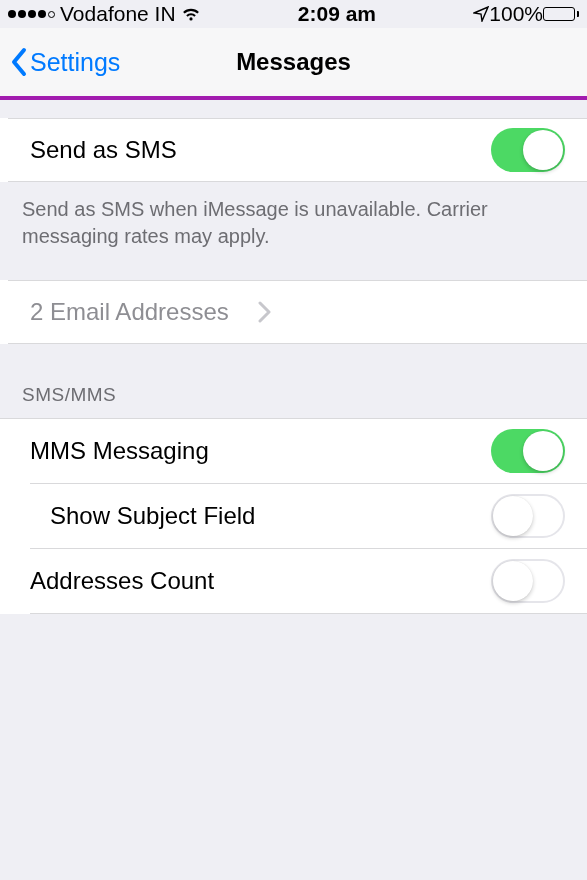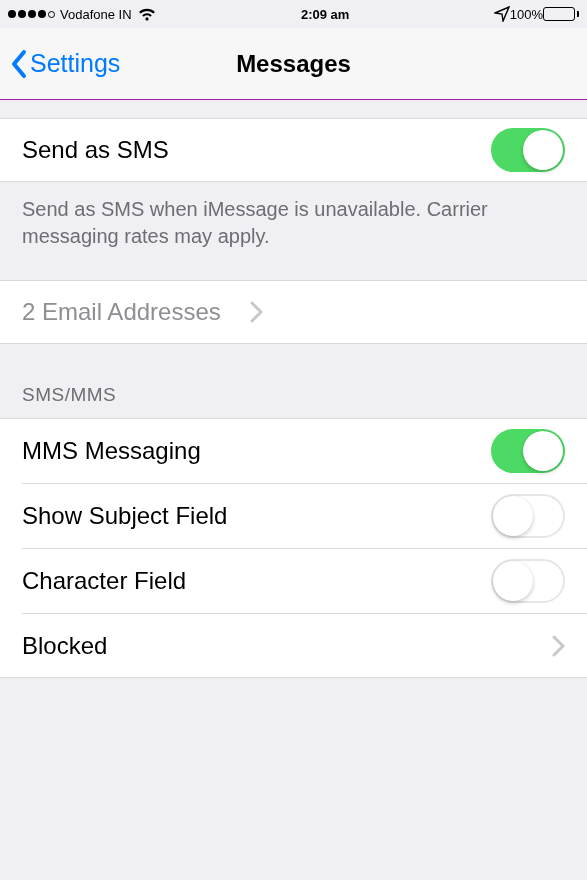--- a/index.html
+++ b/index.html
@@ -9,21 +9,21 @@
       font-family: -apple-system, "Helvetica Neue", Helvetica, Arial, sans-serif;
       background: #efeff4;
       overflow: hidden;
       position: relative;
     }
     .status-bar {
       height: 28px;
       display: flex;
       align-items: center;
       padding: 0 8px;
-      font-size: 13px;
+      font-size: 21px;
       font-weight: 500;
       color: #000;
       background: #efeff4;
     }
     .status-left { display: flex; align-items: center; gap: 5px; }
     .status-center { flex: 1; text-align: center; font-weight: 600; }
     .status-right { display: flex; align-items: center; }
     .signal-dots { display: flex; gap: 2px; align-items: center; }
     .dot { width: 8px; height: 8px; border-radius: 50%; background: #000; }
     .dot.empty { background: transparent; border: 1px solid #000; width: 7px; height: 7px; }
@@ -38,42 +38,42 @@
     }
     .battery-fill { width: 100%; height: 100%; background: #000; border-radius: 1px; }
     .battery-tip { width: 2px; height: 6px; background: #000; border-radius: 0 1px 1px 0; }
 
     .nav-bar {
       height: 72px;
       display: flex;
       align-items: center;
       padding: 0 10px;
       position: relative;
-      border-bottom: 1px solid #a21caf;
+      border-bottom: 4px solid #a21caf;
       background: #f7f7f8;
     }
     .back-btn {
       display: flex;
       align-items: center;
       color: #007aff;
       font-size: 25px;
       font-weight: 400;
       gap: 2px;
     }
     .back-chevron svg { width: 18px; height: 30px; display: block; }
     .nav-title {
       position: absolute;
       left: 50%;
       transform: translateX(-50%);
       font-size: 24px;
       font-weight: 600;
       color: #000;
     }
 
-    .cell-group { background: #fff; }
+    .cell-group { background: #fff; padding-left: 8px; }
     .cell {
       min-height: 64px;
       display: flex;
       align-items: center;
       padding: 0 22px;
       border-bottom: 1px solid #d9d9db;
       font-size: 24px;
       color: #000;
     }
     .cell.first { border-top: 1px solid #d9d9db; }
@@ -190,35 +190,27 @@
 <div class="section-header">SMS/MMS</div>
 
 <div class="cell-group" style="border-top:1px solid #d9d9db;">
   <div class="cell" style="border-bottom:none;">
     <span class="label">MMS Messaging</span>
     <span class="toggle on">
         <span class="knob"></span>
       </span>
   </div>
   <div class="cell-sep"></div>
-  <div class="cell" style="border-bottom:none;">
+  <div class="cell" style="border-bottom:none;margin-left:20px;">
     <span class="label">Show Subject Field</span>
     <span class="toggle off">
         <span class="knob"></span>
       </span>
   </div>
   <div class="cell-sep"></div>
   <div class="cell" style="border-bottom:none;">
-    <span class="label">Character Field</span>
+    <span class="label">Addresses Count</span>
     <span class="toggle off">
         <span class="knob"></span>
       </span>
   </div>
   <div class="cell-sep"></div>
-  <div class="cell">
-    <span class="label">Blocked</span>
-    <span class="chevron-right">
-      <svg viewBox="0 0 13 22">
-          <polyline points="2,2 11,11 2,20" fill="none" stroke="#c7c7cc" stroke-width="3" stroke-linecap="round" stroke-linejoin="round"></polyline>
-        </svg>
-    </span>
-  </div>
 </div>
 
 </body></html>

